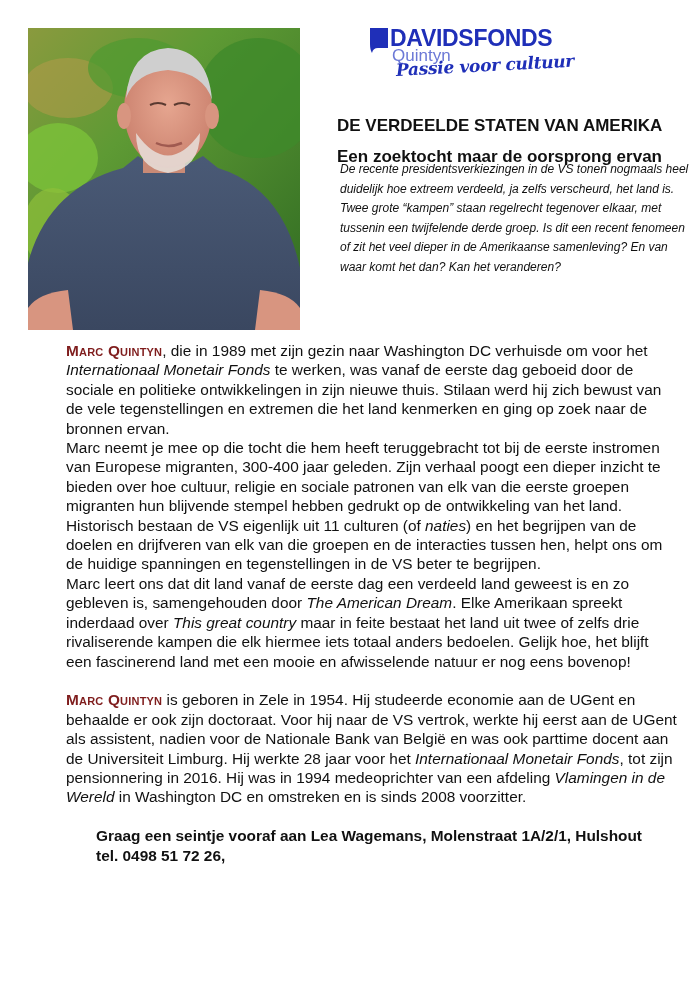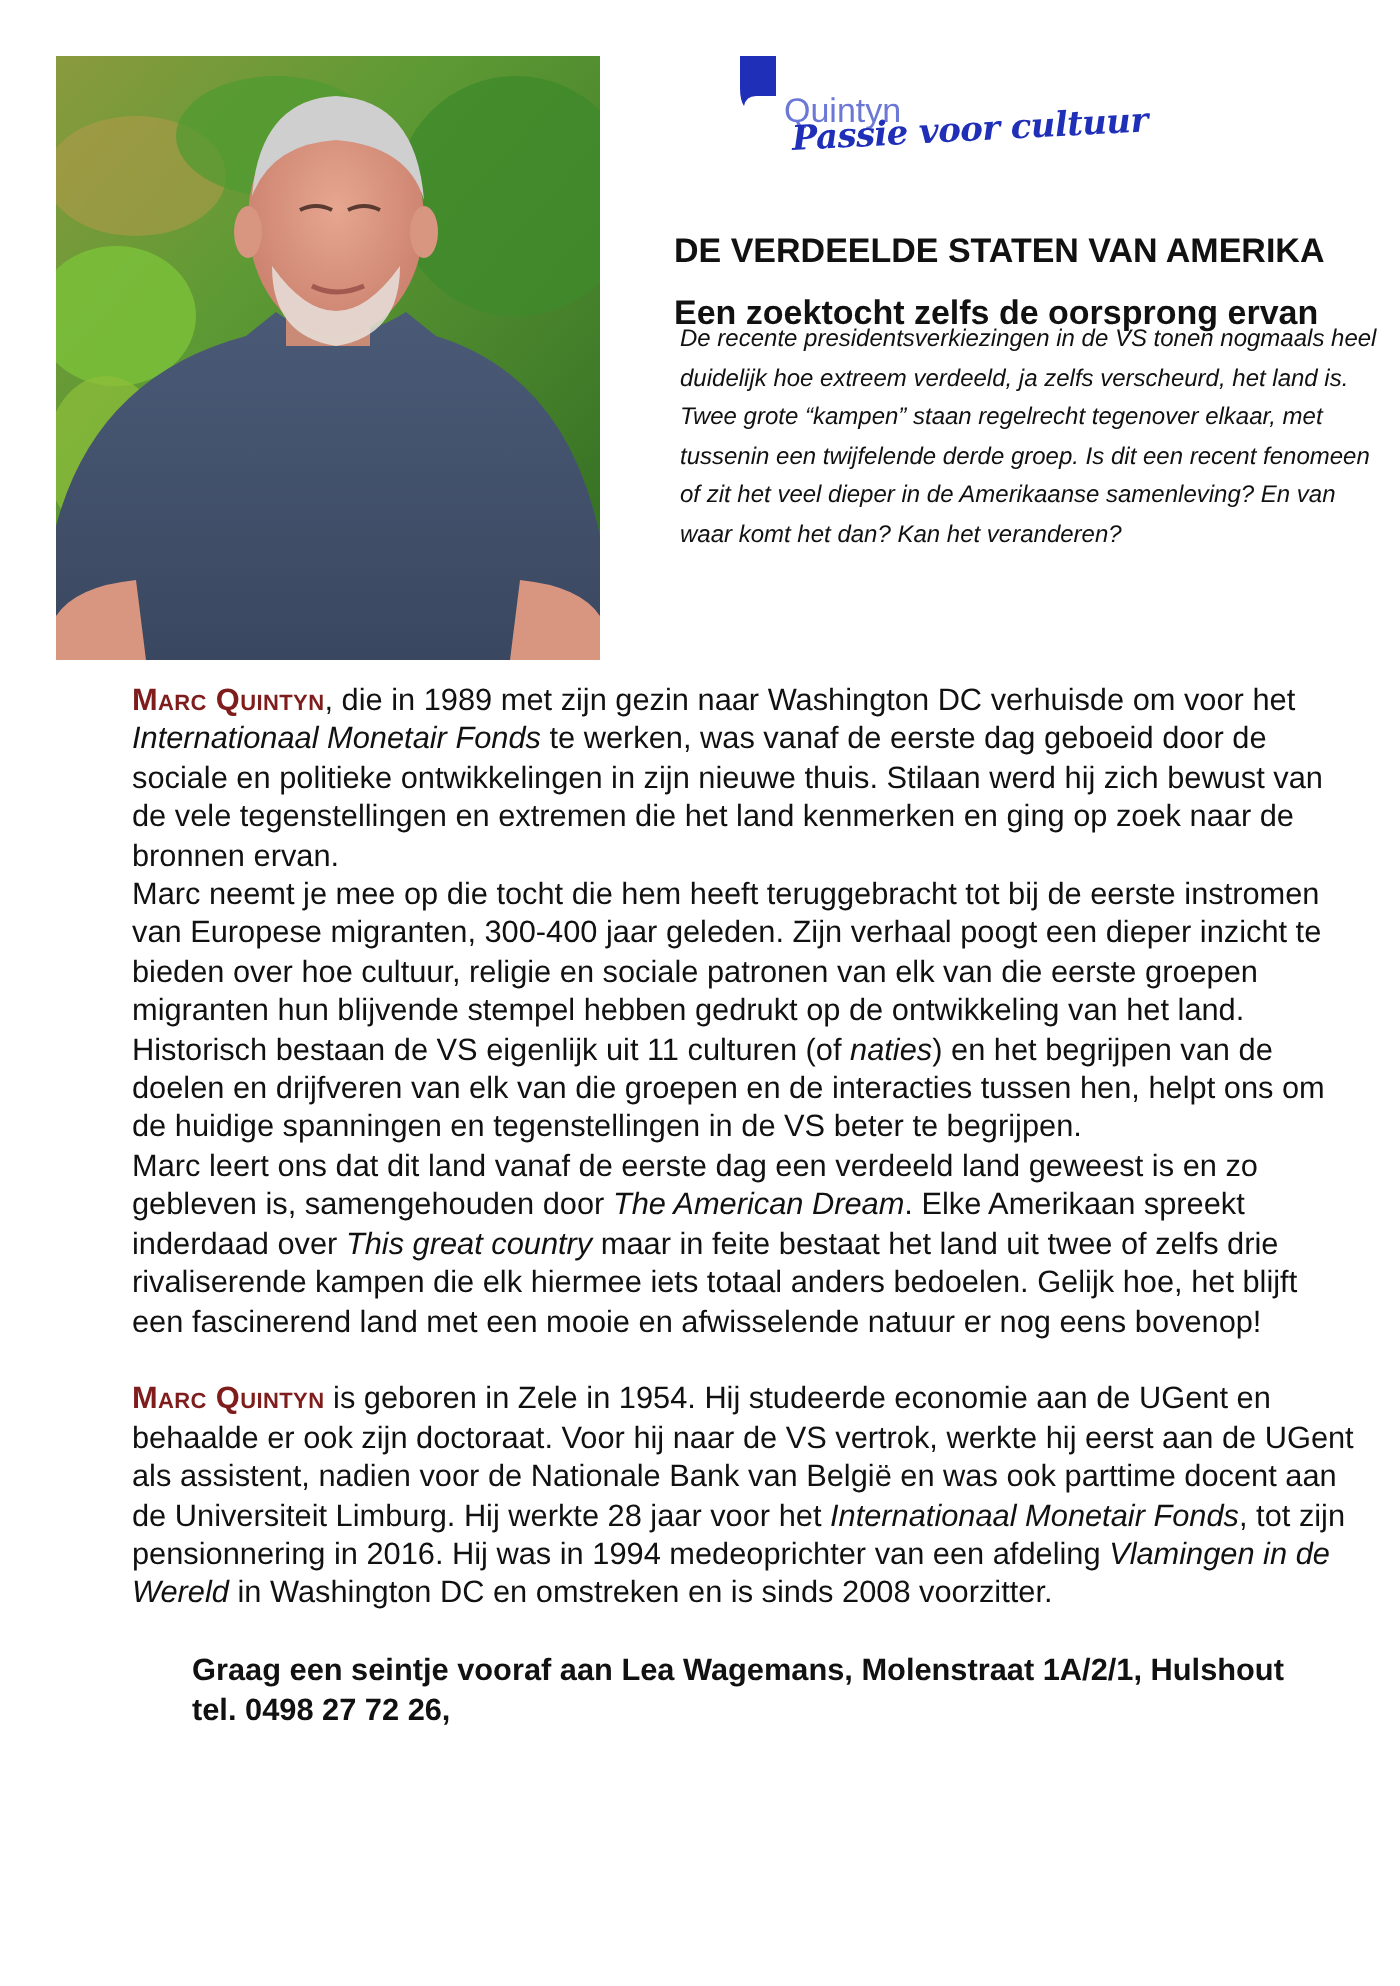--- a/index.html
+++ b/index.html
@@ -82,35 +82,36 @@
     <path d="M128 115 q12 6 26 0" stroke="#a05a50" stroke-width="2.5" fill="none"></path>
     <path d="M0 302 L0 280 Q10 265 40 262 L45 302 Z" fill="#d89580"></path>
     <path d="M272 302 L272 280 Q262 265 232 262 L227 302 Z" fill="#d89580"></path>
   </svg>
 </div>
 
 <div class="logo">
   <svg class="mark" viewBox="0 0 18 26">
     <path d="M0 0 H18 V20 H8 Q3 20 2 25 Q0 22 0 16 Z" fill="#1f2fb8"></path>
   </svg>
+  <span class="brand">DAVIDSFONDS</span>
   <span class="place">Quintyn</span>
   <span class="slogan">Passie voor cultuur</span>
 </div>
 
 <div class="title-block">
   <p class="title">DE VERDEELDE STATEN VAN AMERIKA</p>
-  <p class="title">Een zoektocht zelfs de oorsprong ervan</p>
+  <p class="title">Een zoektocht maar de oorsprong ervan</p>
 </div>
 
 <div class="intro">De recente presidentsverkiezingen in de VS tonen nogmaals heel duidelijk hoe extreem verdeeld, ja zelfs verscheurd, het land is. Twee grote “kampen” staan regelrecht tegenover elkaar, met tussenin een twijfelende derde groep. Is dit een recent fenomeen of zit het veel dieper in de Amerikaanse samenleving? En van waar komt het dan? Kan het veranderen?</div>
 
 <div class="body">
   <p><span class="name">Marc Quintyn</span><span>, die in 1989 met zijn gezin naar Washington DC verhuisde om voor het </span><i>Internationaal Monetair Fonds</i><span> te werken, was vanaf de eerste dag geboeid door de sociale en politieke ontwikkelingen in zijn nieuwe thuis. Stilaan werd hij zich bewust van de vele tegenstellingen en extremen die het land kenmerken en ging op zoek naar de bronnen ervan.</span></p>
   <p><span>Marc neemt je mee op die tocht die hem heeft teruggebracht tot bij de eerste instromen van Europese migranten, 300-400 jaar geleden. Zijn verhaal poogt een dieper inzicht te bieden over hoe cultuur, religie en sociale patronen van elk van die eerste groepen migranten hun blijvende stempel hebben gedrukt op de ontwikkeling van het land. Historisch bestaan de VS eigenlijk uit 11 culturen (of </span><i>naties</i><span>) en het begrijpen van de doelen en drijfveren van elk van die groepen en de interacties tussen hen, helpt ons om de huidige spanningen en tegenstellingen in de VS beter te begrijpen.</span></p>
   <p><span>Marc leert ons dat dit land vanaf de eerste dag een verdeeld land geweest is en zo gebleven is, samengehouden door </span><i>The American Dream</i><span>. Elke Amerikaan spreekt inderdaad over </span><i>This great country</i><span> maar in feite bestaat het land uit twee of zelfs drie rivaliserende kampen die elk hiermee iets totaal anders bedoelen. Gelijk hoe, het blijft een fascinerend land met een mooie en afwisselende natuur er nog eens bovenop!</span></p>
   <div class="gap"></div>
   <p><span class="name">Marc Quintyn</span><span> is geboren in Zele in 1954. Hij studeerde economie aan de UGent en behaalde er ook zijn doctoraat. Voor hij naar de VS vertrok, werkte hij eerst aan de UGent als assistent, nadien voor de Nationale Bank van België en was ook parttime docent aan de Universiteit Limburg. Hij werkte 28 jaar voor het </span><i>Internationaal Monetair Fonds</i><span>, tot zijn pensionnering in 2016. Hij was in 1994 medeoprichter van een afdeling </span><i>Vlamingen in de Wereld</i><span> in Washington DC en omstreken en is sinds 2008 voorzitter.</span></p>
   <div class="gap"></div>
   <div class="contact">
     <p>Graag een seintje vooraf aan Lea Wagemans, Molenstraat 1A/2/1, Hulshout</p>
-    <p>tel. 0498 27 72 26,</p>
+    <p>tel. 0498 51 72 26,</p>
   </div>
 </div>
 
 </body></html>

